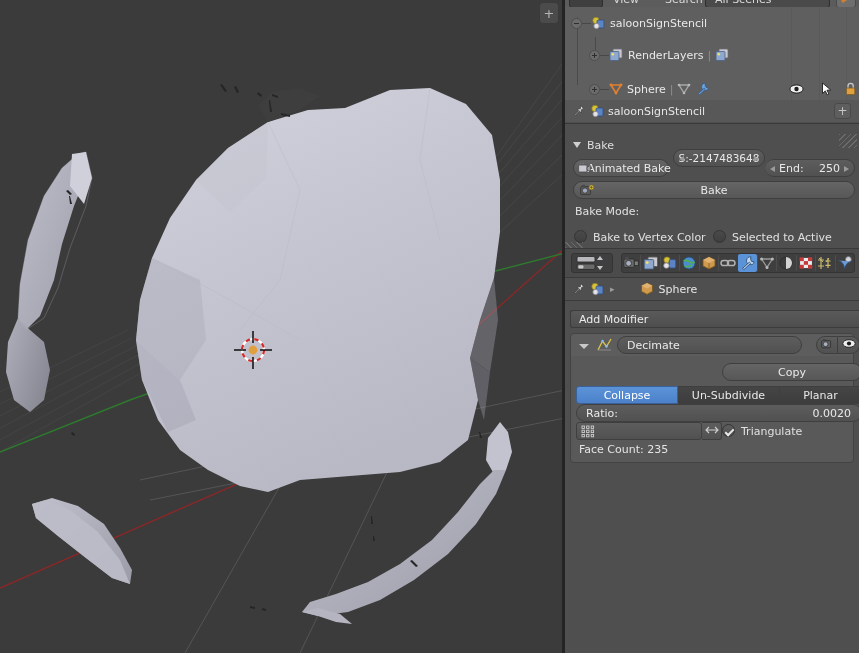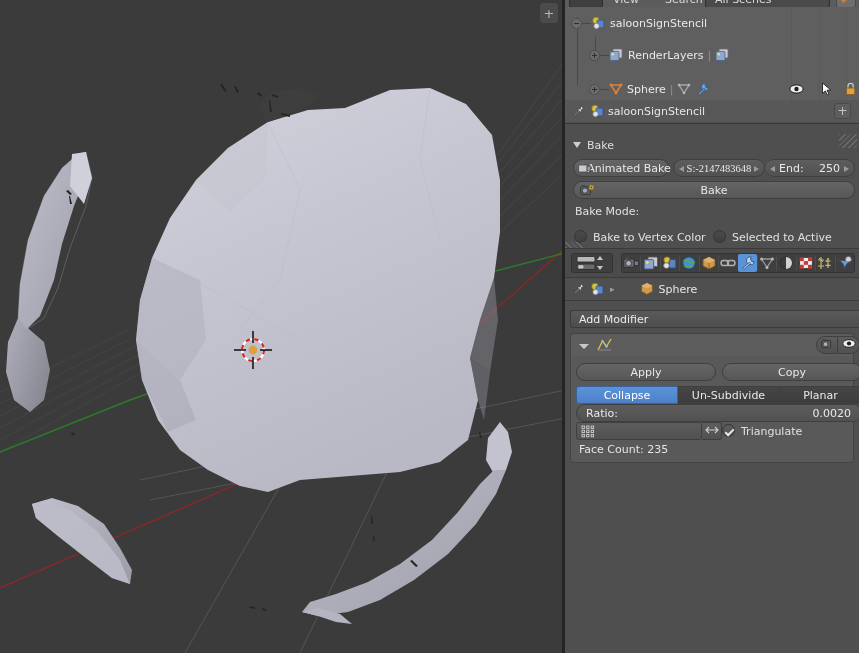--- a/index.html
+++ b/index.html
@@ -540,21 +540,21 @@
           <svg width="13" height="13" viewBox="0 0 13 13">
             <rect x="0.6" y="3" width="8.4" height="7" rx="1" fill="#c9c9cf" stroke="#4a4a4a" stroke-width="0.8"></rect>
             <path d="M9 5.4 L12.4 3.4 L12.4 9.6 L9 7.6 Z" fill="#9d9da8" stroke="#4a4a4a" stroke-width="0.7"></path>
             <rect x="1.4" y="0.6" width="2" height="1.8" fill="#6e6e78"></rect>
             <rect x="4.2" y="0.6" width="2" height="1.8" fill="#6e6e78"></rect>
           </svg>
         </span>
         <span>Animated Bake</span>
       </div>
 
-      <div class="field flat-l" style="left:108px; top:59px; width:92px;font-family:Liberation Serif, serif;">
+      <div class="field flat-l" style="left:108px; top:49px; width:92px;">
         <span class="arr-l"></span>
         <span class="center" style="font-size:10.5px;">S:-2147483648</span>
         <span class="arr-r"></span>
       </div>
       <div class="field flat-r" style="left:200px; top:59px; width:90px; border-left:none;">
         <span class="arr-l"></span>
         <span class="left" style="left:14px;">End:</span>
         <span class="right" style="right:14px;">250</span>
         <span class="arr-r"></span>
       </div>
@@ -734,41 +734,41 @@
 
       <span class="tri-down-sm" style="left:14px; top:244px;"></span>
       <span class="ico" style="position:absolute; left:32px; top:237px; width:15px; height:15px;">
         <svg width="15" height="15" viewBox="0 0 15 15">
           <path d="M1 13 L5.5 4 L9.5 9.5 L14 2" fill="none" stroke="#d8c24a" stroke-width="1.4"></path>
           <path d="M1 13 L14 13" stroke="#8a8a8a" stroke-width="1"></path>
           <circle cx="5.5" cy="4" r="1.2" fill="#8fb7e6"></circle>
           <circle cx="9.5" cy="9.5" r="1.2" fill="#8fb7e6"></circle>
         </svg>
       </span>
+      <div class="field" style="left:52px; top:236px; width:185px;">
+        <span class="left">Decimate</span>
+      </div>
       <div class="mini-btn l" style="left:251px; top:236px;">
         <span>
           <svg width="13" height="12" viewBox="0 0 13 12">
             <rect x="0.6" y="2.6" width="9" height="7.2" rx="1" fill="#5f5f5f" stroke="#2d2d2d" stroke-width="0.8"></rect>
             <circle cx="4.6" cy="6.2" r="2.4" fill="#a7b0c0" stroke="#2d2d2d" stroke-width="0.7"></circle>
             <rect x="2" y="1" width="2.8" height="1.6" fill="#454545"></rect>
           </svg>
         </span>
       </div>
       <div class="mini-btn r" style="left:273px; top:236px;">
         <span>
           <svg width="14" height="11" viewBox="0 0 14 11">
             <ellipse cx="7" cy="5.5" rx="6.2" ry="3.8" fill="#efefef" stroke="#1d1d1d" stroke-width="0.9"></ellipse>
             <circle cx="7" cy="5.5" r="2.1" fill="#1d1d1d"></circle>
           </svg>
         </span>
       </div>
 
-      <div class="btn" style="left:11px; top:263px; width:140px;">
-        <span>Apply</span>
-      </div>
       <div class="btn" style="left:157px; top:263px; width:140px;">
         <span>Copy</span>
       </div>
 
       <div class="btn blue sq" style="left:11px; top:286px; width:102px; border-radius:3px 0 0 3px;">
         <span>Collapse</span>
       </div>
       <div class="btn dark sq" style="left:113px; top:286px; width:102px; border-radius:0; border-left:none;">
         <span>Un-Subdivide</span>
       </div>

